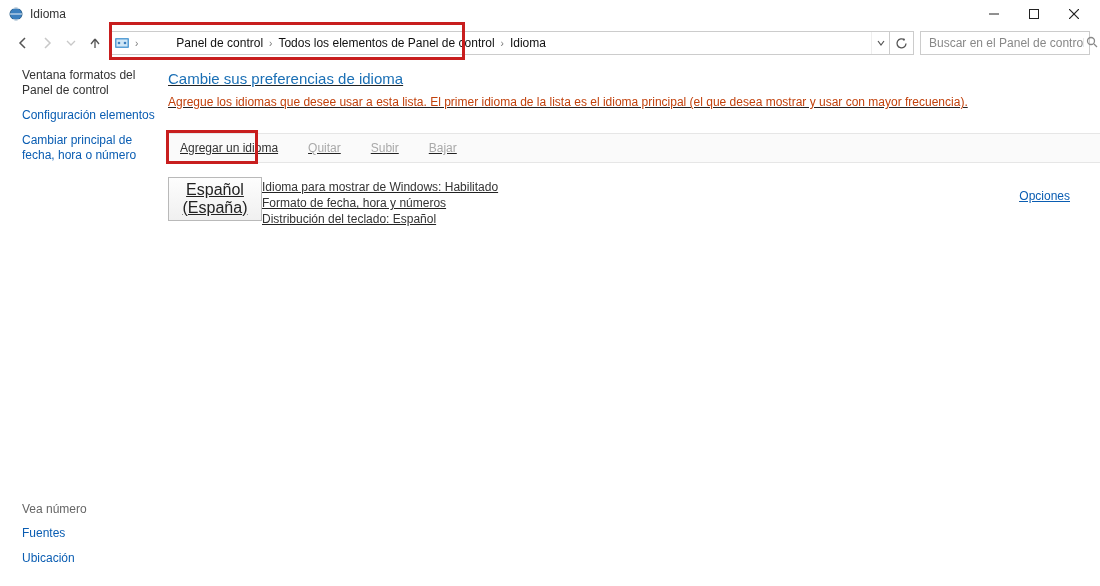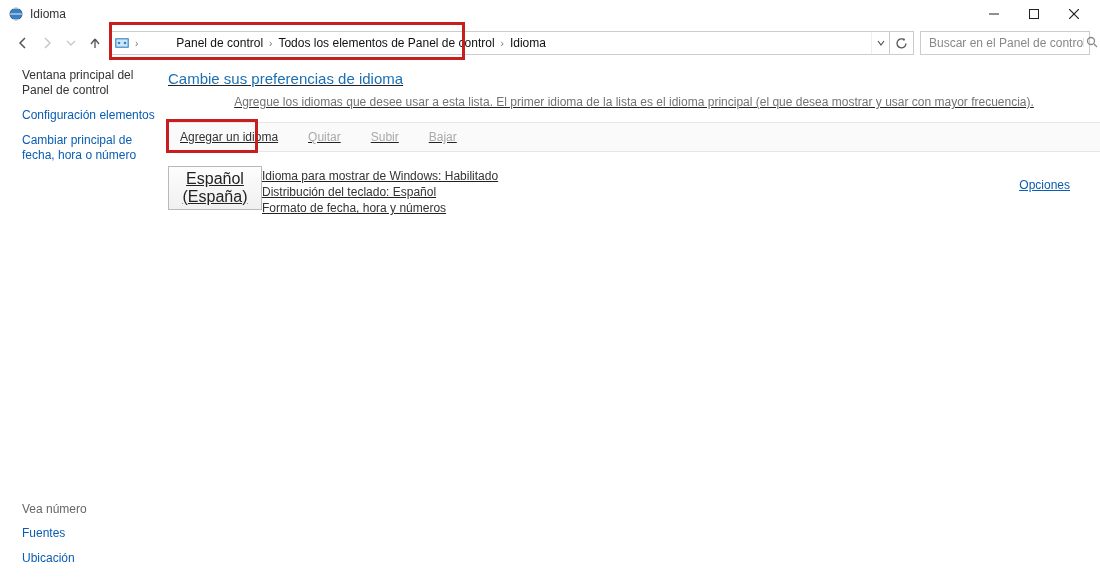--- a/index.html
+++ b/index.html
@@ -26,21 +26,21 @@
   .searchbox input { border: none; outline: none; font-size: 12px; color: #333; flex: 1; background: transparent; }
   .searchbox input::placeholder { color: #888; }
   .body { display: flex; height: calc(586px - 58px); }
   .sidebar { width: 168px; padding: 10px 10px 10px 22px; display: flex; flex-direction: column; }
   .sidebar a { color: #0a5db2; font-size: 12px; text-decoration: none; display: block; margin-bottom: 10px; line-height: 1.25; }
   .sidebar a.dark { color: #333; }
   .sidebar .spacer { flex: 1; }
   .sidebar .seealso { color: #666; margin-bottom: 10px; font-size: 12px; }
   .main { flex: 1; display: flex; flex-direction: column; text-decoration: underline; }
   .main h1 { color: #1a6fb5; font-weight: 400; font-size: 15px; margin: 12px 0 8px 0; }
-  .main .desc { font-size: 12px; color: #737373; margin-bottom: 13px; text-align: center; }
+  .main .desc { font-size: 12px; color: #c2410c; margin-bottom: 24px; }
   .toolbar { border-top: 1px solid #e6e6e6; border-bottom: 1px solid #e6e6e6; background: #fafafa; height: 30px; display: flex; align-items: center; padding: 12px 4px; gap: 14px; position: relative; width: 100%; }
   .toolbar .btn { padding: 4px 8px; font-size: 12px; color: #333; }
   .toolbar .btn.disabled { color: #a9a9a9; }
   .toolbar .hl { position: absolute; top: -4px; left: -2px; width: 92px; height: 34px; border: 3px solid #c81e1e; pointer-events: none; }
   .langrow { display: flex; align-items: stretch; margin-top: 14px; }
   .langbtn { border: 1px solid #b9b9b9; background: linear-gradient(#fdfdfd,#f0f0f0); width: 94px; height: 44px; display: flex; align-items: center; justify-content: center; font-size: 16px; color: #222; text-align: center; padding: 0 4px; }
   .langinfo { font-size: 12px; color: #333; line-height: 1.35; padding-top: 2px; }
   .opts { margin-left: auto; color: #0a5db2; font-size: 12px; padding: 12px 30px 0 0; }
 </style>
 </head>
@@ -133,21 +133,21 @@
     <input type="text" placeholder="Buscar en el Panel de control" style="">
     <span><svg width="12" height="12">
           <circle cx="5" cy="5" r="3.5" fill="none" stroke="#888" stroke-width="1.3"></circle>
           <line x1="8" y1="8" x2="11" y2="11" stroke="#888" stroke-width="1.3"></line>
         </svg></span>
   </div>
 </div>
 
 <div class="body">
   <div class="sidebar">
-    <a href="#" class="dark">Ventana principal del Panel de control</a>
+    <a href="#" class="dark">Ventana formatos del Panel de control</a>
     <a href="#">Configuración elementos</a>
     <a href="#">Cambiar principal de fecha, hora o número</a>
     <div class="spacer"></div>
     <div class="seealso">Vea número</div>
     <a href="#">Fuentes</a>
     <a href="#">Ubicación</a>
   </div>
 
   <div class="main">
     <h1>Cambie sus preferencias de idioma</h1>
@@ -158,19 +158,19 @@
       <span class="btn">Agregar un idioma</span>
       <span class="btn disabled">Quitar</span>
       <span class="btn disabled">Subir</span>
       <span class="btn disabled">Bajar</span>
     </div>
 
     <div class="langrow">
       <div class="langbtn">Español (España)</div>
       <div class="langinfo">
         <div>Idioma para mostrar de Windows: Habilitado</div>
+        <div>Formato de fecha, hora y números</div>
         <div>Distribución del teclado: Español</div>
-        <div>Formato de fecha, hora y números</div>
       </div>
       <a href="#" class="opts">Opciones</a>
     </div>
   </div>
 </div>
 
 </body></html>

